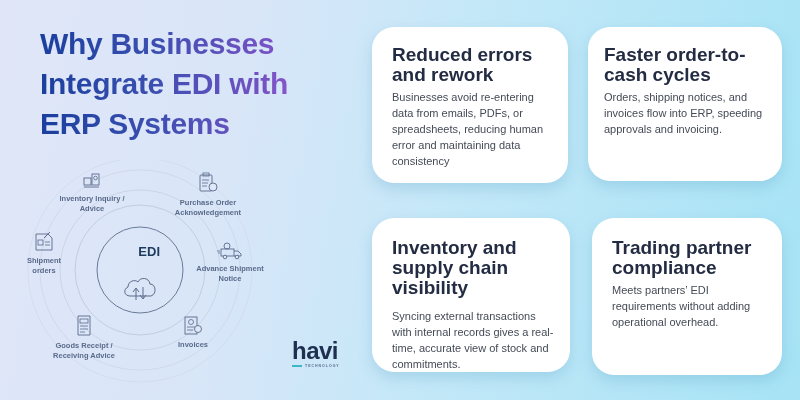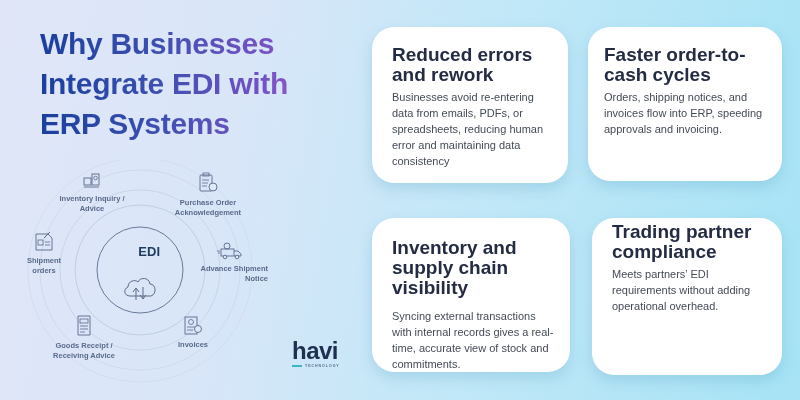--- a/index.html
+++ b/index.html
@@ -71,21 +71,21 @@
     font-size: 19px; font-weight: 700; color: #232c42;
     line-height: 20px; margin-bottom: 4px;
   }
   .card p {
     font-size: 11px; color: #444a56; line-height: 16px;
   }
   #card-1 { left: 372px; top: 27px; width: 196px; height: 156px; }
   #card-2 { left: 588px; top: 27px; width: 194px; height: 154px; padding-left: 16px; }
   #card-3 { left: 372px; top: 218px; width: 198px; height: 154px; padding-top: 20px; }
   #card-3 h3 { margin-bottom: 10px; }
-  #card-4 { left: 592px; top: 218px; width: 190px; height: 157px; padding-top: 4px; }
+  #card-4 { left: 592px; top: 218px; width: 190px; height: 157px; padding-top: 20px; }
 </style>
 </head>
 <body>
 
 <h1 class="title">
   <span>Why Businesses</span><br>
   <span>Integrate EDI with</span><br>
   <span>ERP Systems</span>
 </h1>
 
@@ -122,21 +122,21 @@
       <rect x="5" y="1" width="6" height="3" fill="none" stroke="#5a6a8a" stroke-width="0.8"></rect>
       <line x1="4" y1="8" x2="11" y2="8" stroke="#5a6a8a" stroke-width="0.8"></line>
       <line x1="4" y1="11" x2="10" y2="11" stroke="#5a6a8a" stroke-width="0.8"></line>
       <line x1="4" y1="14" x2="9" y2="14" stroke="#5a6a8a" stroke-width="0.8"></line>
       <circle cx="15" cy="15" r="4" fill="#dfe8f7" stroke="#5a6a8a" stroke-width="0.9"></circle>
     </svg>
     <span>Purchase Order</span><br>
     <span>Acknowledgement</span>
   </div>
 
-  <div class="node" style="left:192px; top:82px; width:76px;text-align:right;">
+  <div class="node" style="left:192px; top:82px; width:76px;">
     <svg class="ico" width="26" height="18" viewBox="0 0 26 18">
       <circle cx="10" cy="4" r="3" fill="none" stroke="#5a6a8a" stroke-width="0.9"></circle>
       <rect x="4" y="7" width="13" height="7" fill="none" stroke="#5a6a8a" stroke-width="0.9"></rect>
       <path d="M17 9 L21 9 L24 12 L24 14 L17 14" fill="none" stroke="#5a6a8a" stroke-width="0.9"></path>
       <circle cx="8" cy="15" r="1.8" fill="#dfe8f7" stroke="#5a6a8a" stroke-width="0.9"></circle>
       <circle cx="20" cy="15" r="1.8" fill="#dfe8f7" stroke="#5a6a8a" stroke-width="0.9"></circle>
       <line x1="0" y1="9" x2="3" y2="9" stroke="#5a6a8a" stroke-width="0.8"></line>
       <line x1="1" y1="11" x2="3" y2="11" stroke="#5a6a8a" stroke-width="0.8"></line>
     </svg>
     <span>Advance Shipment</span><br>

